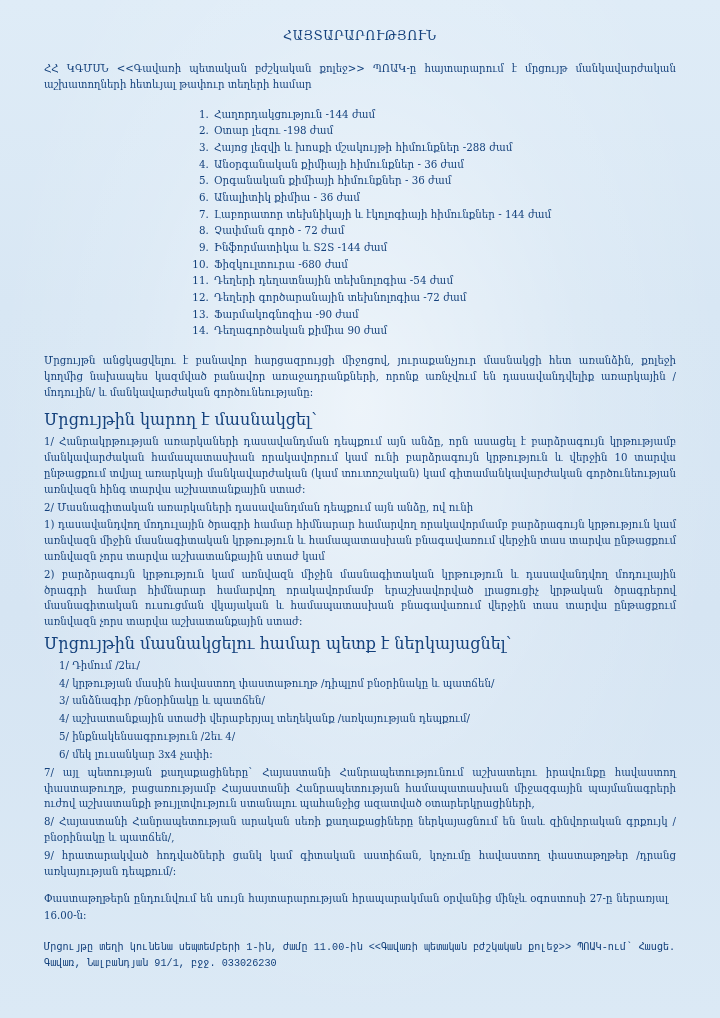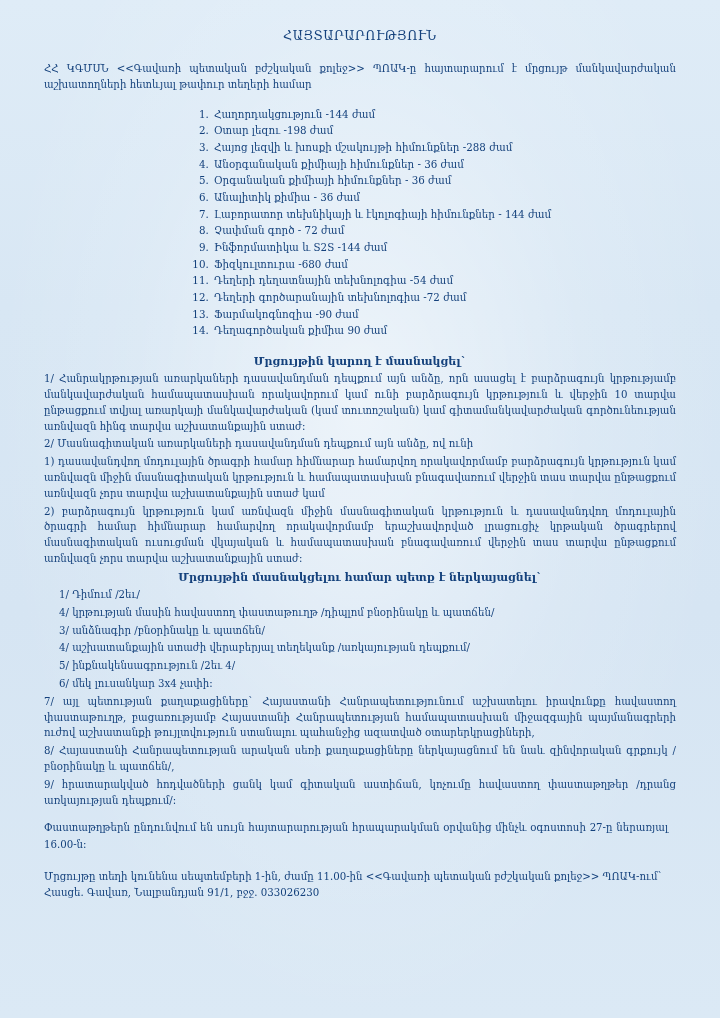--- a/index.html
+++ b/index.html
@@ -53,40 +53,40 @@
     padding-left: 168px;
     font-size: 10.3px;
     line-height: 1.62;
     color: #14417c;
   }
   ol.course-list li {
     padding-left: 2px;
     margin: 0;
   }
   .section-head {
-    font-size: 11px;
+    font-size: 16px;
     line-height: 1.55;
     color: #14417c;
     margin: 2px 0 1px 0;
-    text-align: center;
-    font-weight: bold;
+    text-align: left;
   }
   .note {
     font-size: 10.2px;
     line-height: 1.6;
     color: #14417c;
     text-align: justify;
     margin: 12px 8px 0 0;
   }
   .footer-note {
     font-size: 10.2px;
     line-height: 1.6;
     color: #14417c;
     margin: 16px 0 0 0;
     text-align: left;
+    font-family: Liberation Mono, monospace;
   }
   .tight {
     margin-bottom: 1px;
     margin-left: 15px;
   }
   .list-block .para {
     margin-bottom: 2px;
   }
 </style>
 </head>
@@ -110,20 +110,21 @@
     <li>Լաբորատոր տեխնիկայի և էկոլոգիայի հիմունքներ - 144 ժամ</li>
     <li>Չափման գործ - 72 ժամ</li>
     <li>Ինֆորմատիկա և S2S -144 ժամ</li>
     <li>Ֆիզկուլտուրա -680 ժամ</li>
     <li>Դեղերի դեղատնային տեխնոլոգիա -54 ժամ</li>
     <li>Դեղերի գործարանային տեխնոլոգիա -72 ժամ</li>
     <li>Ֆարմակոգնոզիա -90 ժամ</li>
     <li>Դեղագործական քիմիա 90 ժամ</li>
   </ol>
 
+  <div class="para">Մրցույթն անցկացվելու է բանավոր  հարցազրույցի միջոցով, յուրաքանչյուր մասնակցի հետ առանձին, քոլեջի կողմից նախապես կազմված բանավոր առաջադրանքների, որոնք առնչվում են դասավանդվելիք առարկային /մոդուլին/ և մանկավարժական գործունեությանը:</div>
 
   <div class="section-head">Մրցույթին կարող է մասնակցել`</div>
 
   <div class="list-block">
     <div class="para">1/ Հանրակրթության առարկաների դասավանդման դեպքում այն անձը, որն ասացել է բարձրագույն կրթությամբ մանկավարժական համապատասխան որակավորում կամ ունի բարձրագույն կրթություն և վերջին 10 տարվա ընթացքում տվյալ առարկայի մանկավարժական (կամ տուտոշական) կամ գիտամանկավարժական գործունեության առնվազն հինգ տարվա աշխատանքային ստաժ:</div>
     <div class="para">2/ Մասնագիտական առարկաների դասավանդման դեպքում այն անձը, ով ունի</div>
     <div class="para">1) դասավանդվող մոդուլային ծրագրի համար հիմնարար համարվող որակավորմամբ բարձրագույն կրթություն կամ առնվազն միջին մասնագիտական կրթություն և համապատասխան բնագավառում վերջին տաս տարվա ընթացքում առնվազն չորս տարվա աշխատանքային ստաժ կամ</div>
     <div class="para">2) բարձրագույն կրթություն կամ առնվազն միջին մասնագիտական կրթություն և դասավանդվող մոդուլային ծրագրի համար հիմնարար համարվող որակավորմամբ երաշխավորված լրացուցիչ կրթական ծրագրերով մասնագիտական ուսուցման վկայական և համապատասխան բնագավառում վերջին տաս տարվա ընթացքում առնվազն չորս տարվա աշխատանքային ստաժ:</div>
   </div>
 

